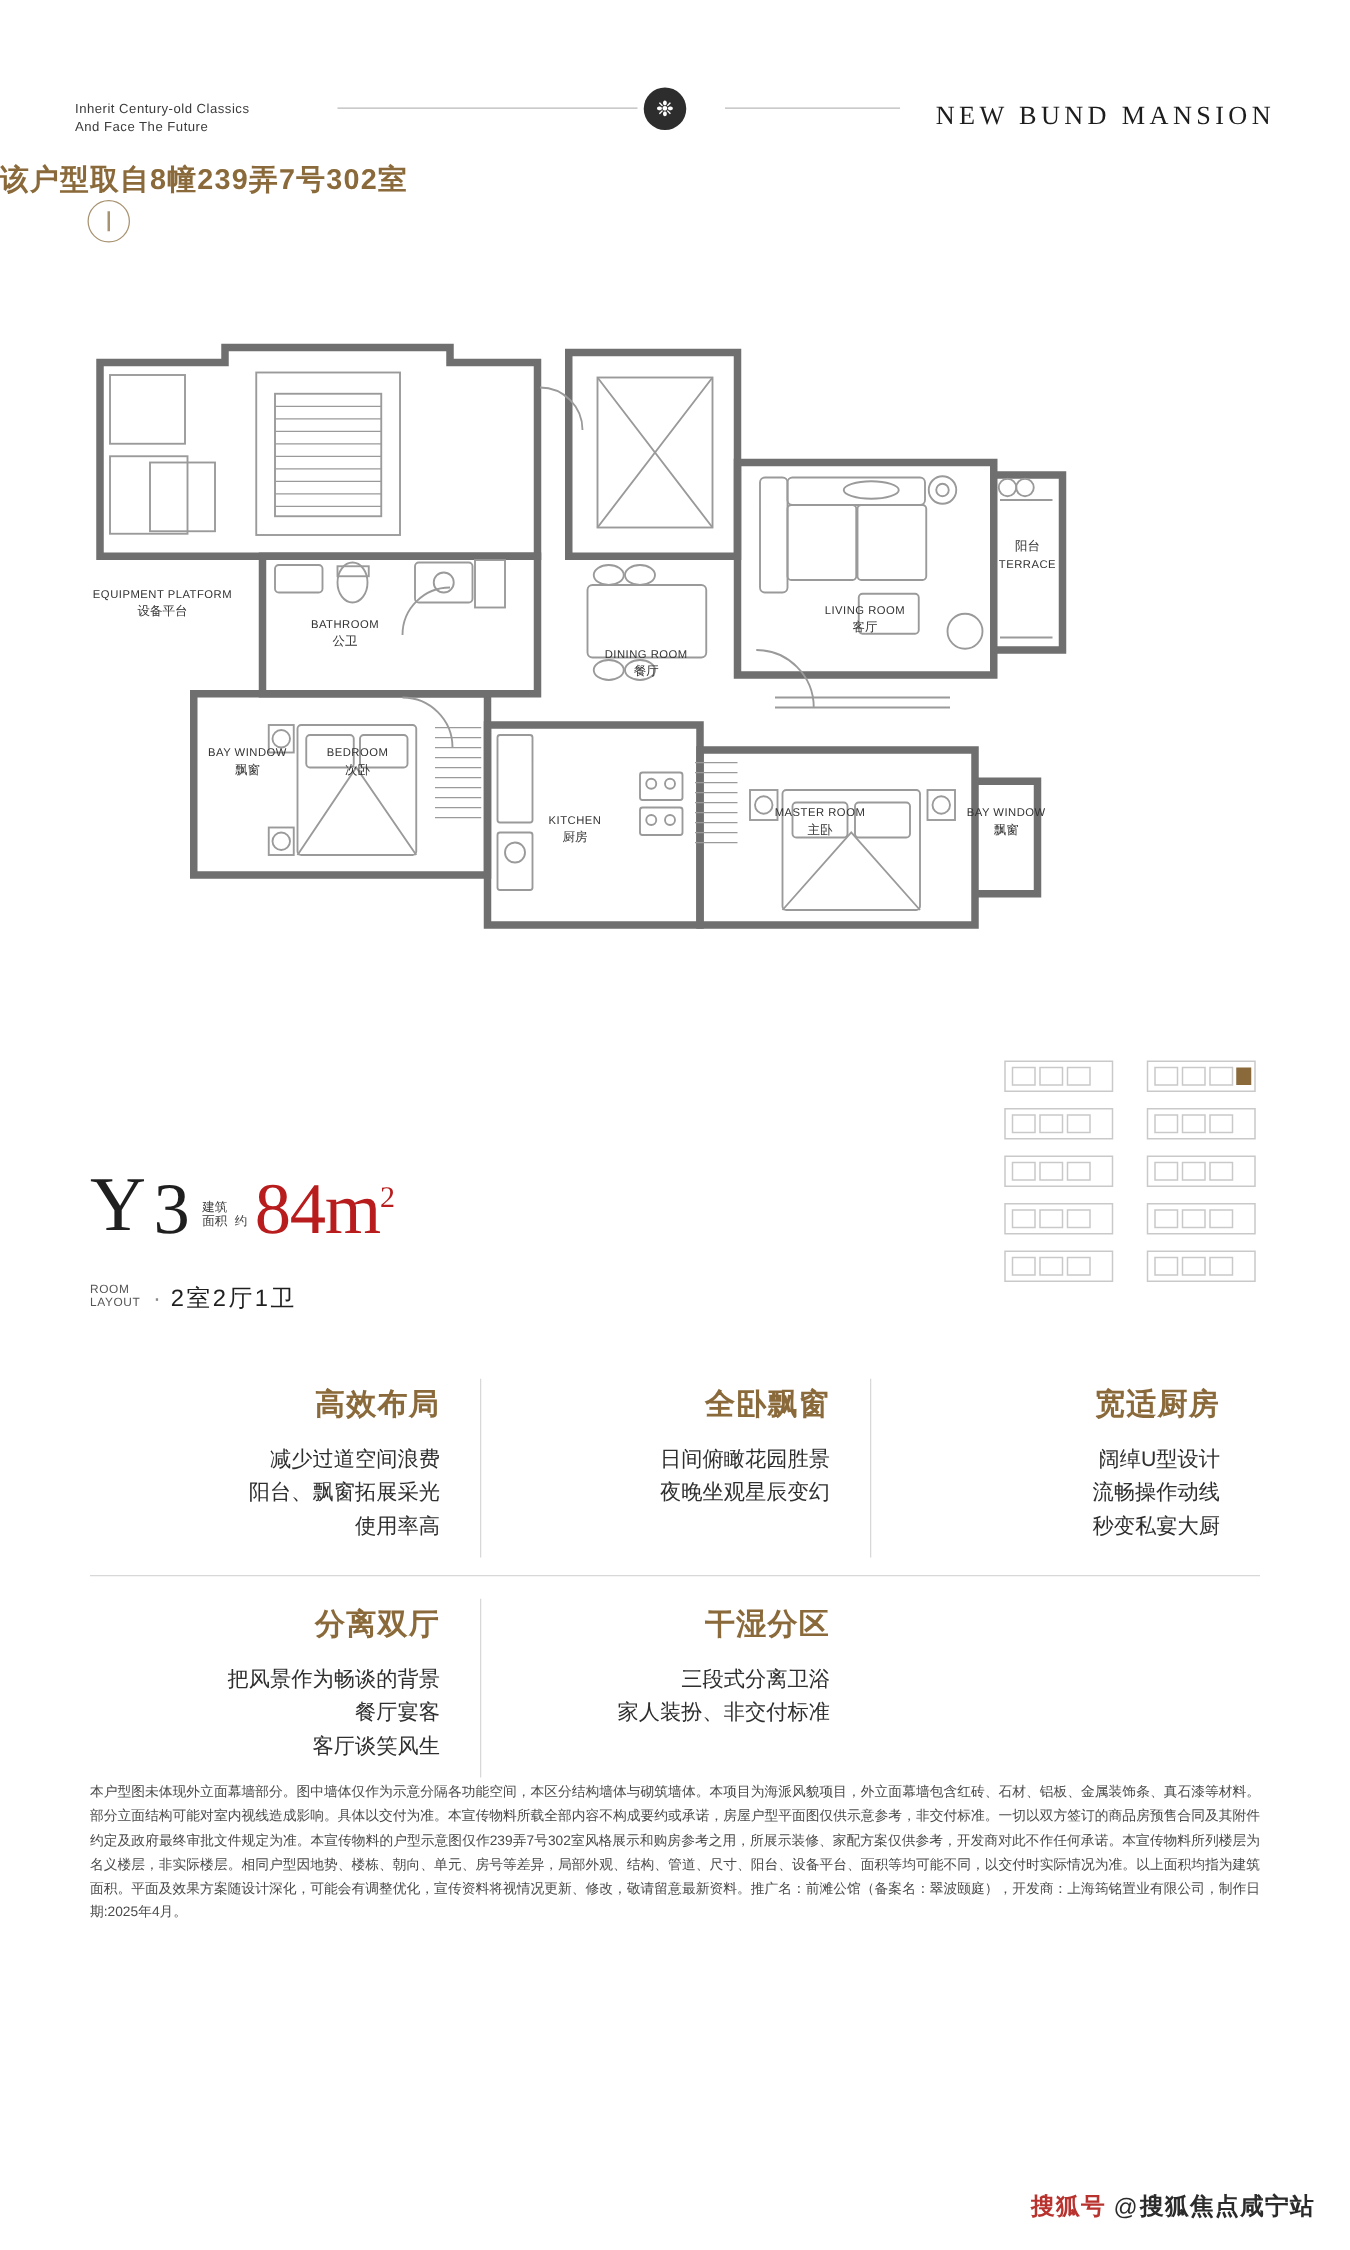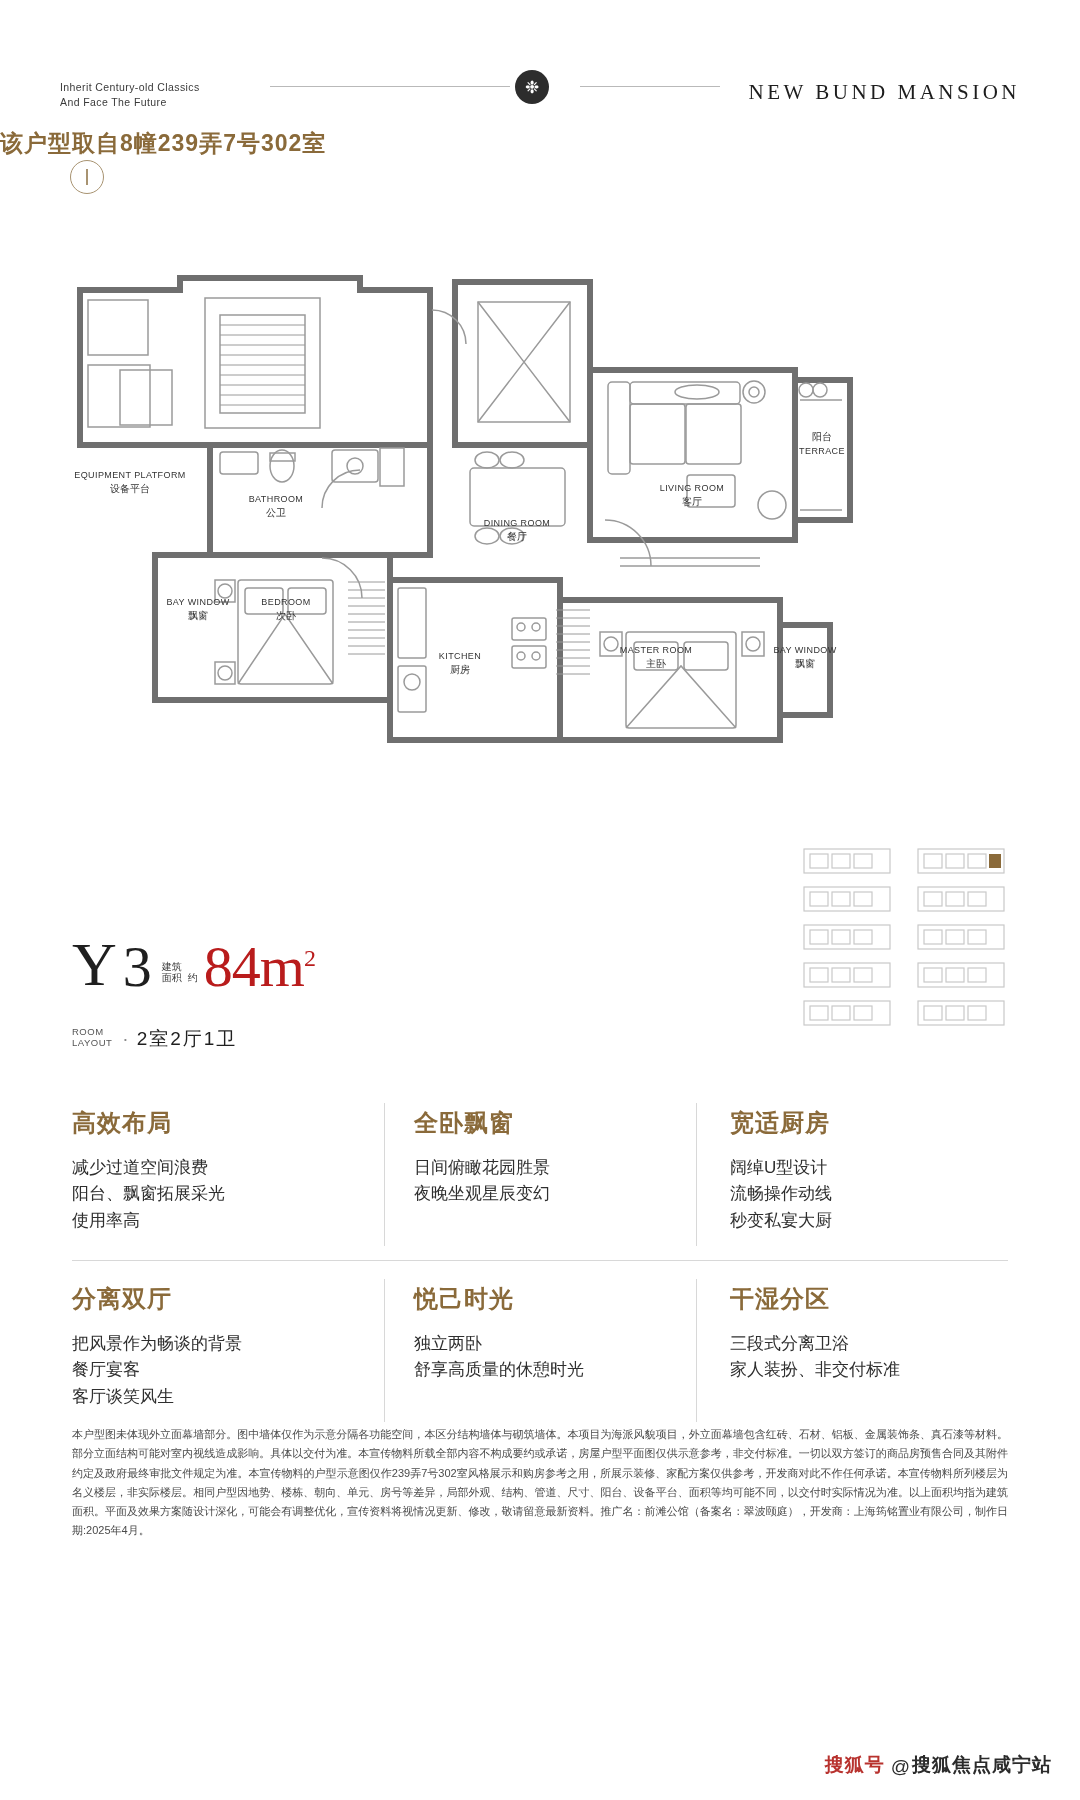--- a/index.html
+++ b/index.html
@@ -62,21 +62,21 @@
   .tb-area { font-family:"Liberation Serif", serif; font-size:58px; line-height:.95; color:#b91c1c; letter-spacing:-1px; }
   .tb-area sup { font-size:24px; vertical-align:super; }
   .tb-sub { margin-top:32px; display:flex; }
   .tb-sub-en { font-size:9.5px; line-height:1.2; color:#555; letter-spacing:.5px; }
   .tb-sub-cn { font-size:19px; color:#1f1f1f; margin-left:10px; letter-spacing:2px; }
   .tb-sub-cn .sep { color:#8a8a8a; margin-right:6px; }
 
   
   .features { position:absolute; left:72px; top:1085px; width:936px; }
   .frow { display:flex; }
-  .fcell { width:312px; padding:22px 32px 26px 0; position:relative; }
+  .fcell { width:312px; padding:22px 32px 26px 0; position:relative;text-align:right; }
   .fcell.mid { padding-left:30px; }
   .fcell.right { padding-left:34px; }
   .fcell h3 { margin:0 0 16px 0; font-size:24px; color:#8a6a3a; font-weight:bold; letter-spacing:1px; }
   .fcell p { margin:0; font-size:17px; line-height:1.55; color:#2f2f2f; }
   .vline { position:absolute; top:18px; bottom:14px; width:1px; background:#d8d8d8; }
   .hline { height:1px; background:#d8d8d8; margin:0; }
 
   
   .disclaimer {
     position:absolute; left:72px; top:1425px; width:936px;
@@ -349,26 +349,20 @@
 
     <div class="hline"></div>
 
     <div class="frow">
       <div class="fcell">
         <h3>分离双厅</h3>
         <p>把风景作为畅谈的背景</p>
         <p>餐厅宴客</p>
         <p>客厅谈笑风生</p>
       </div>
-      <div class="fcell mid">
-        <div class="vline" style="left:0;"></div>
-        <h3>悦己时光</h3>
-        <p>独立两卧</p>
-        <p>舒享高质量的休憩时光</p>
-      </div>
       <div class="fcell right">
         <div class="vline" style="left:0;"></div>
         <h3>干湿分区</h3>
         <p>三段式分离卫浴</p>
         <p>家人装扮、非交付标准</p>
       </div>
     </div>
   </div>
 
   <div class="disclaimer">本户型图未体现外立面幕墙部分。图中墙体仅作为示意分隔各功能空间，本区分结构墙体与砌筑墙体。本项目为海派风貌项目，外立面幕墙包含红砖、石材、铝板、金属装饰条、真石漆等材料。部分立面结构可能对室内视线造成影响。具体以交付为准。本宣传物料所载全部内容不构成要约或承诺，房屋户型平面图仅供示意参考，非交付标准。一切以双方签订的商品房预售合同及其附件约定及政府最终审批文件规定为准。本宣传物料的户型示意图仅作239弄7号302室风格展示和购房参考之用，所展示装修、家配方案仅供参考，开发商对此不作任何承诺。本宣传物料所列楼层为名义楼层，非实际楼层。相同户型因地势、楼栋、朝向、单元、房号等差异，局部外观、结构、管道、尺寸、阳台、设备平台、面积等均可能不同，以交付时实际情况为准。以上面积均指为建筑面积。平面及效果方案随设计深化，可能会有调整优化，宣传资料将视情况更新、修改，敬请留意最新资料。推广名：前滩公馆（备案名：翠波颐庭），开发商：上海筠铭置业有限公司，制作日期:2025年4月。</div>

